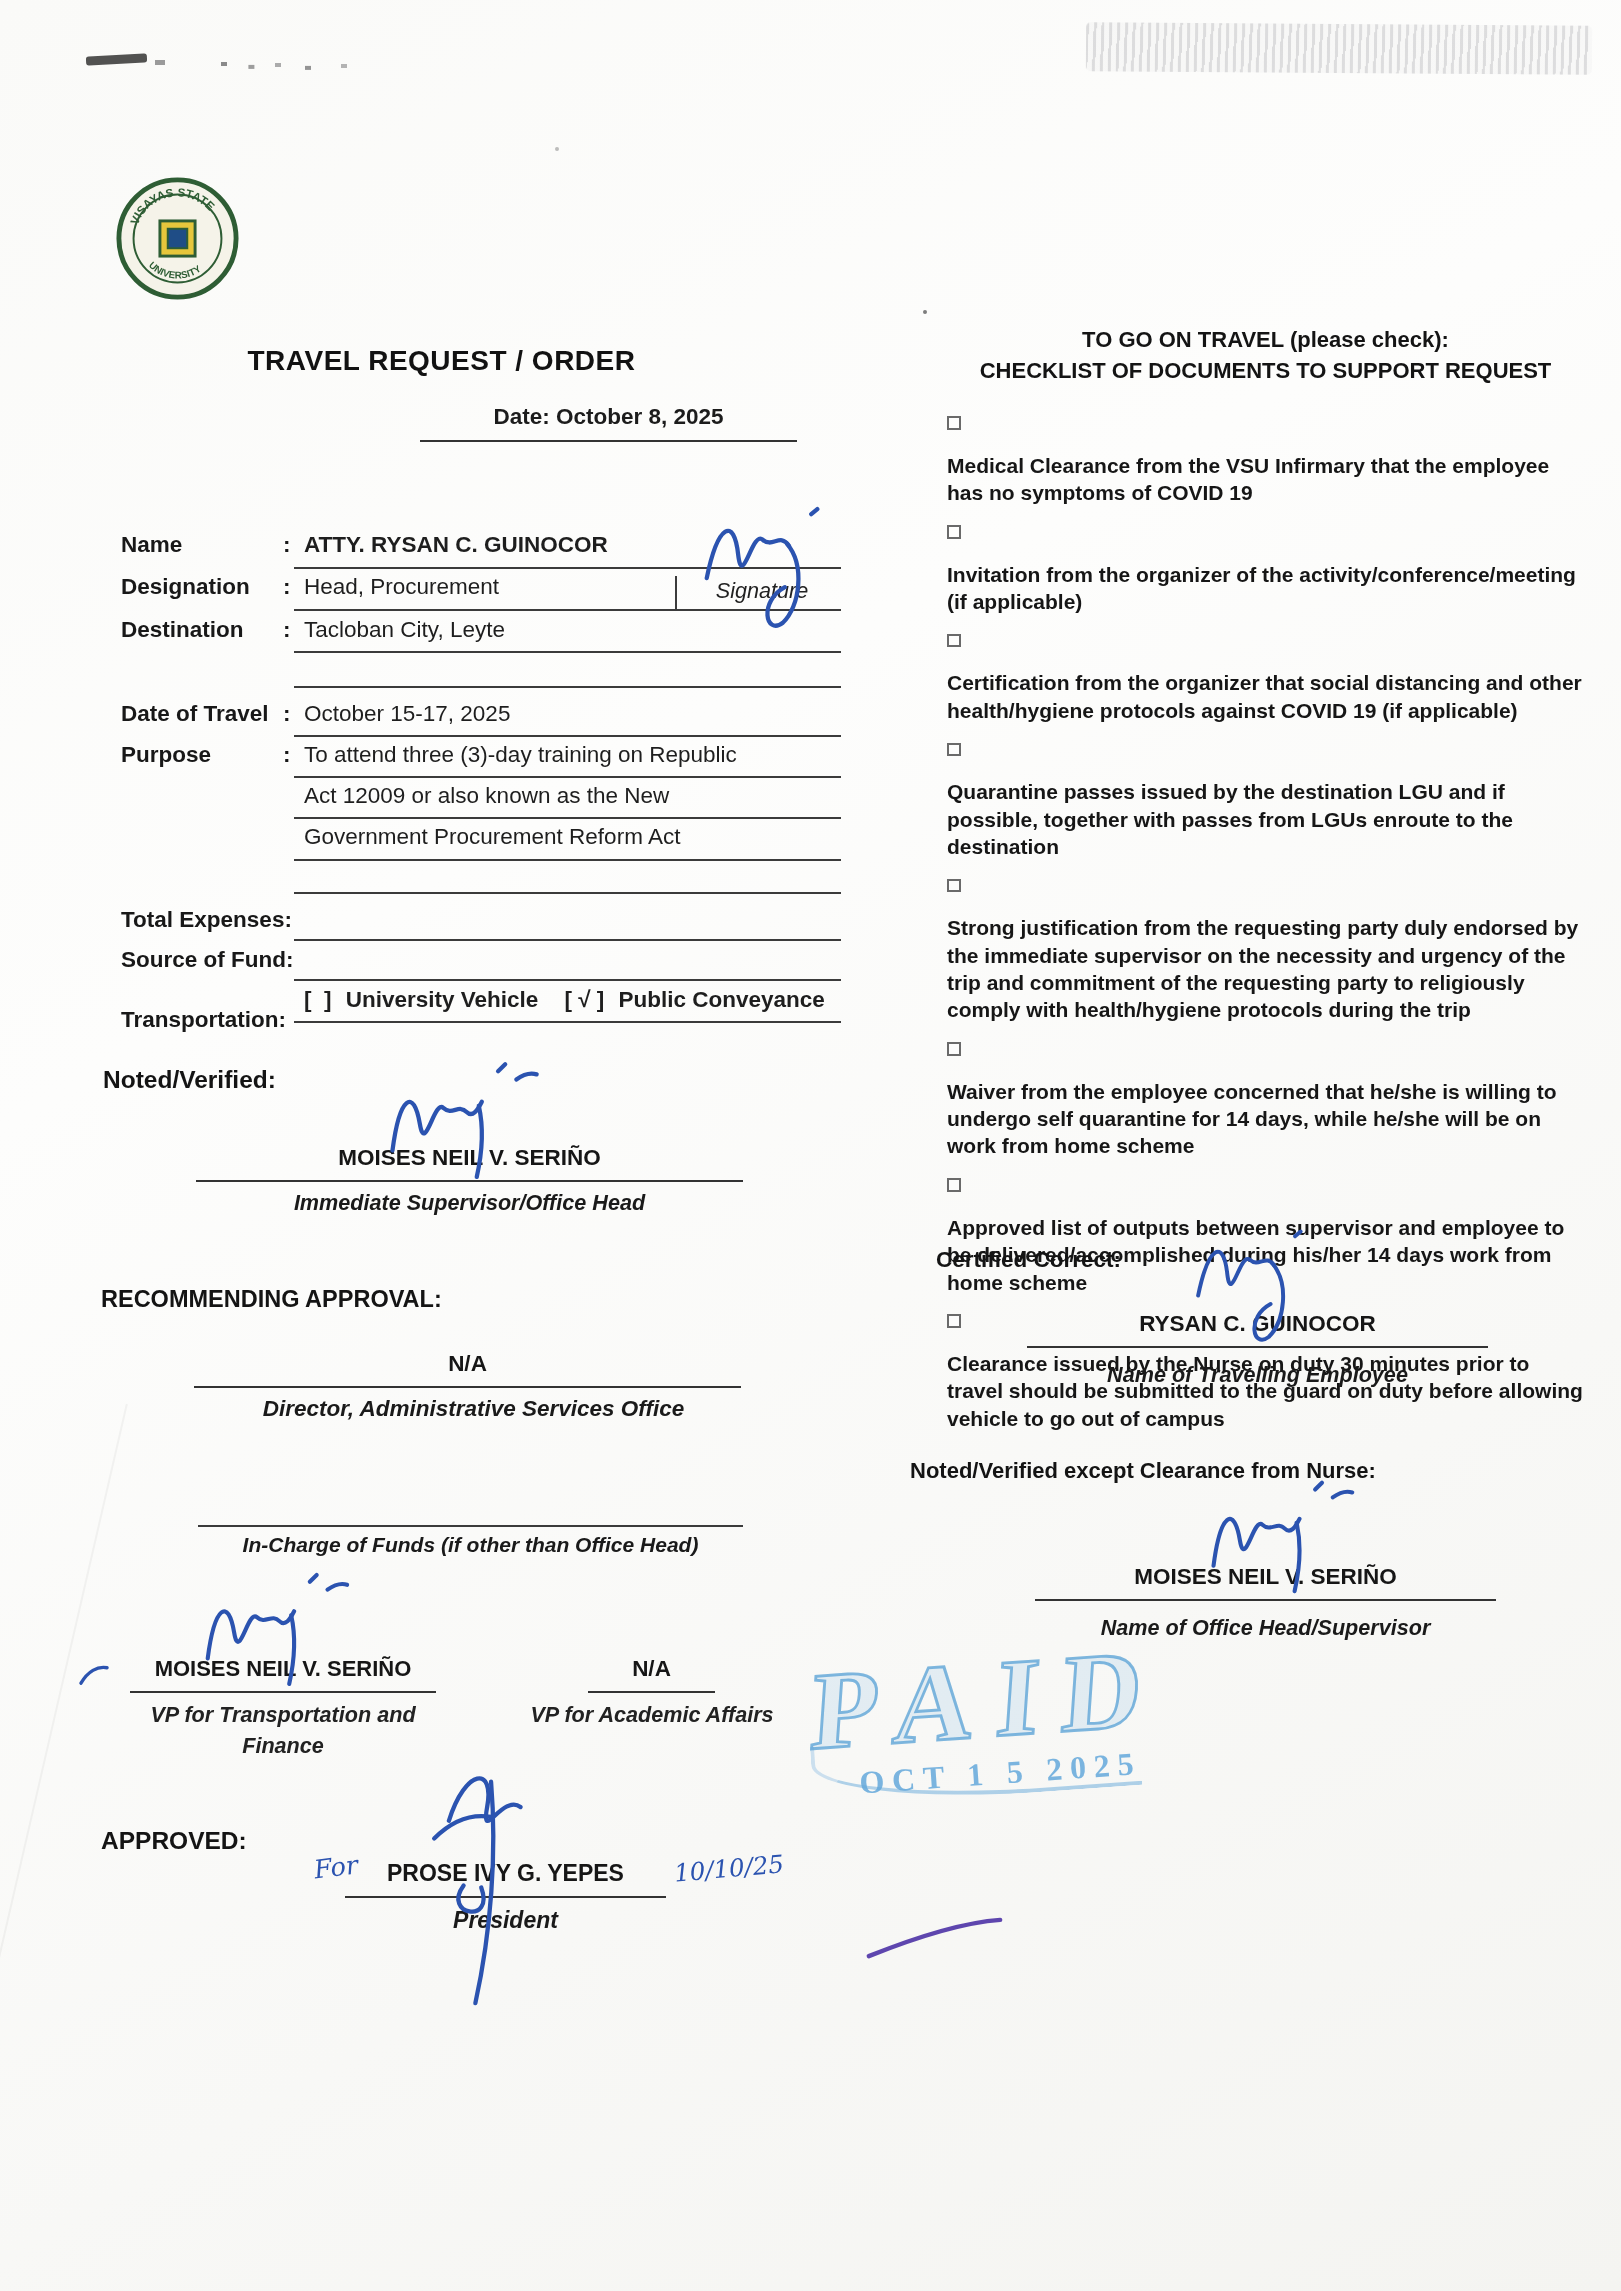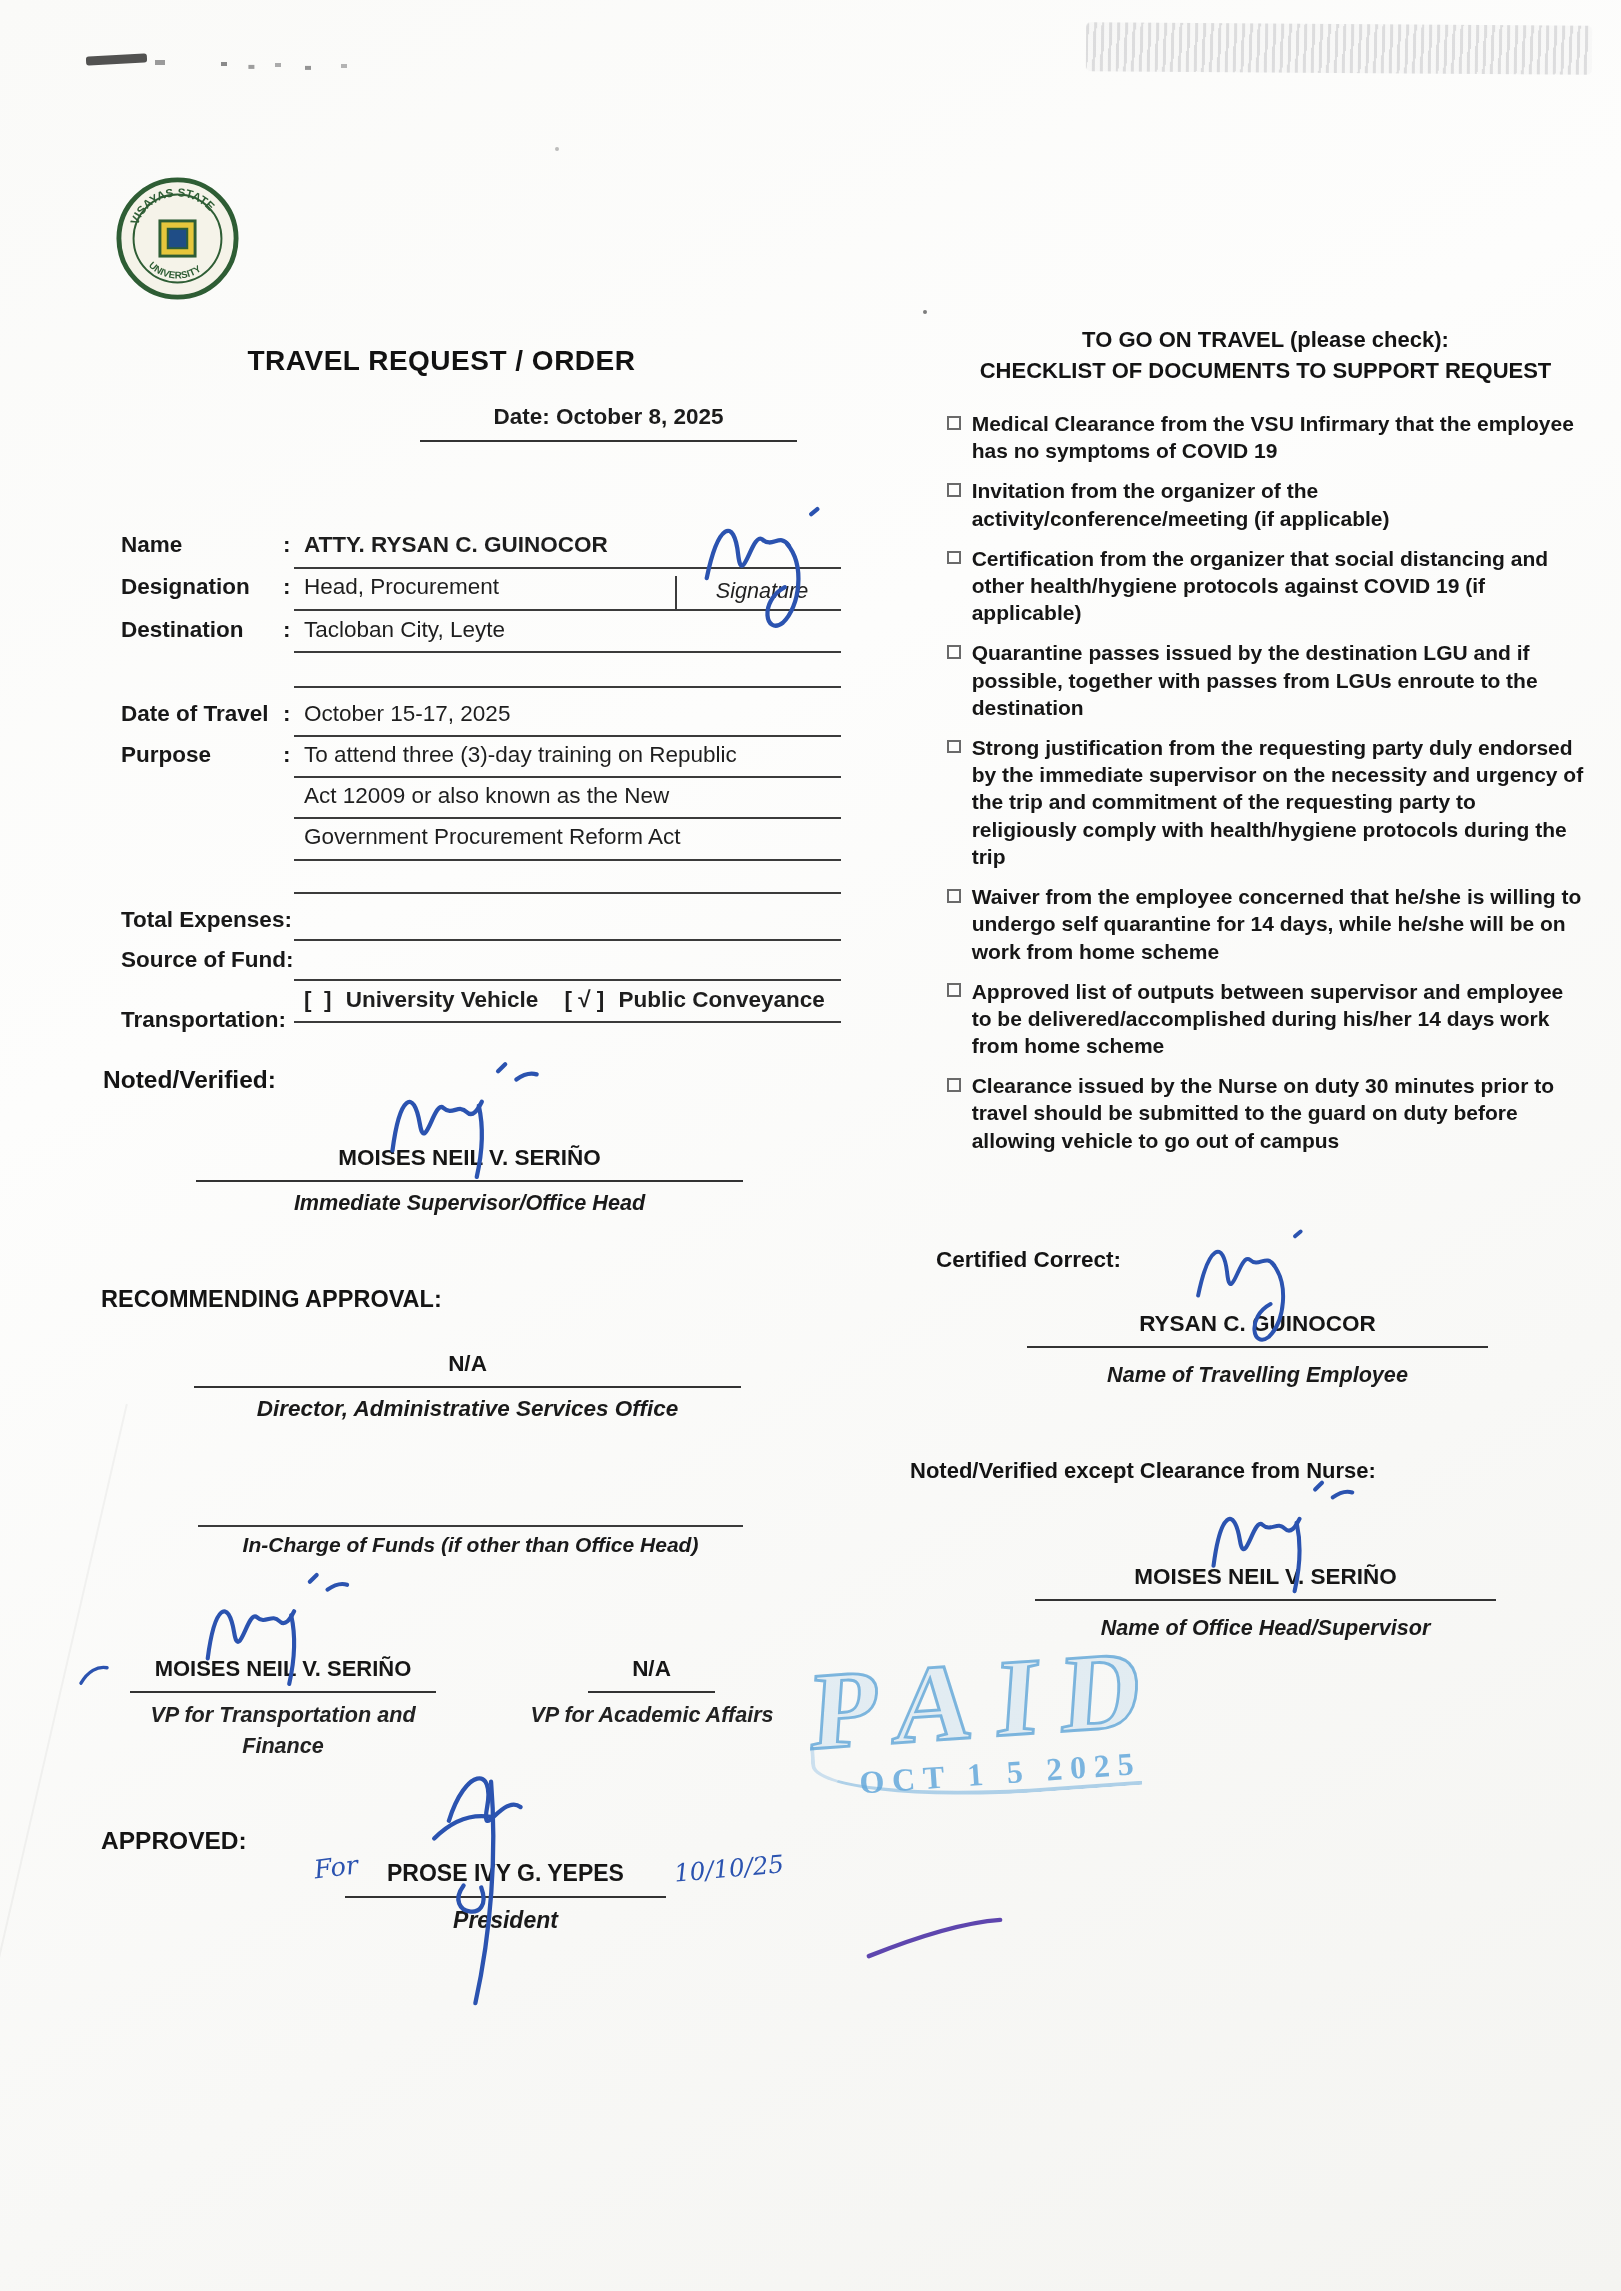--- a/index.html
+++ b/index.html
@@ -24,21 +24,21 @@
   .hdr-block { position:absolute; left:328px; top:184px; width:470px; text-align:center; }
   .hdr-univ { font-weight:700; font-size:24px; letter-spacing:0.2px; }
   .hdr-addr { font-size:21px; margin-top:6.9px; }
   .hdr-post { font-size:21px; margin-top:5.9px; white-space:pre; }
   .form-title { position:absolute; left:211px; top:345px; width:461px; text-align:center; font-weight:700; font-size:28px; letter-spacing:0.5px; color:#121212; }
   .date-line { position:absolute; left:420px; top:404px; width:377px; text-align:center; font-size:22.5px; font-weight:600; border-bottom:2px solid #333; padding-bottom:10px; }
 
   
   .chk-wrap { position:absolute; left:947px; top:325px; width:637px; }
   .chk-title { text-align:center; font-weight:700; font-size:22px; line-height:1.4; color:#141414; margin-bottom:23.5px; }
-  .chk-item { display:flex; gap:11px; margin-bottom:12.7px; }
+  .chk-item { display:flex; gap:22px; margin-bottom:12.7px;flex-direction:column; }
   .chk-box { flex:none; width:13.7px; height:13.7px; border:2px solid #6a6a6a; margin-top:5.9px; background:rgba(255,255,255,.4); }
   .chk-text { font-weight:700; font-size:21px; line-height:1.3; color:#161616; }
 
   
   .sig { position:absolute; overflow:visible; }
   .hand { position:absolute; color:#2b53b0; font-family:"DejaVu Serif", serif; font-style:italic; }
 
   
   .stamp { position:absolute; left:812px; top:1635px; width:392px; transform:rotate(-4deg); pointer-events:none; }
   .stamp-word {
@@ -173,21 +173,21 @@
     <span class="val b" style="margin-left:9.8px;">Public Conveyance</span>
   </div>
   <div class="uline" style="left:294px; top:1021px; width:547px;"></div>
 
   <div class="heading" style="left:103px; top:1066px; font-size:24.5px;">Noted/Verified:</div>
   <div class="sigline" style="left:196px; top:1145px; width:547px;">MOISES NEIL V. SERIÑO</div>
   <div class="caption" style="left:196px; top:1190px; width:547px;">Immediate Supervisor/Office Head</div>
 
   <div class="heading" style="left:101px; top:1286px; font-size:23.5px;">RECOMMENDING APPROVAL:</div>
   <div class="sigline" style="left:194px; top:1351px; width:547px;">N/A</div>
-  <div class="caption" style="left:194px; top:1396px; width:547px; font-size:22.5px;text-align:center;">Director, Administrative Services Office</div>
+  <div class="caption" style="left:200px; top:1396px; width:547px; font-size:22.5px;text-align:center;">Director, Administrative Services Office</div>
 
   <div class="uline" style="left:198px; top:1525px; width:545px;"></div>
   <div class="caption" style="left:198px; top:1533px; width:545px; font-size:21px;">In-Charge of Funds (if other than Office Head)</div>
 
   <div class="sigline" style="left:130px; top:1656px; width:306px; font-size:22px;">MOISES NEIL V. SERIÑO</div>
   <div class="caption-plain" style="left:130px; top:1702px; width:306px; font-weight:600;">VP for Transportation and</div>
   <div class="caption-plain" style="left:130px; top:1733px; width:306px; font-weight:600;">Finance</div>
 
   <div class="sigline" style="left:588px; top:1656px; width:127px;">N/A</div>
   <div class="caption-plain" style="left:495px; top:1702px; width:314px; font-weight:600;">VP for Academic Affairs</div>

